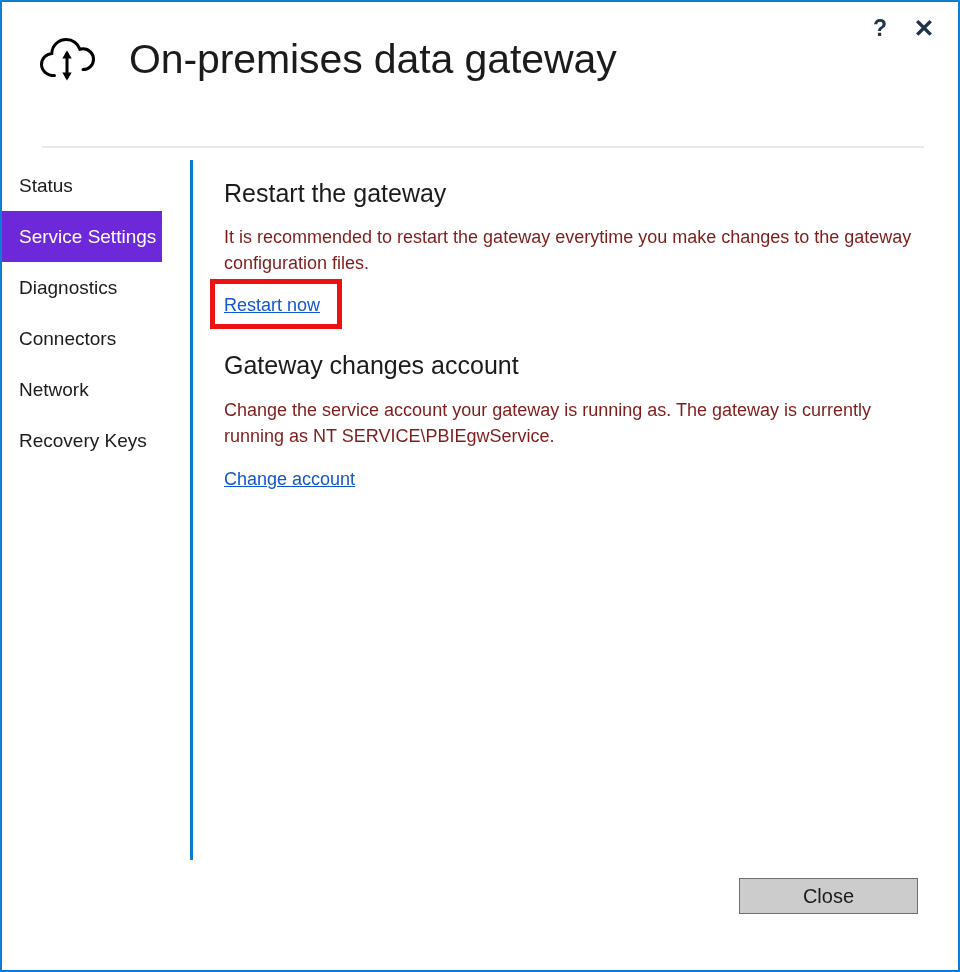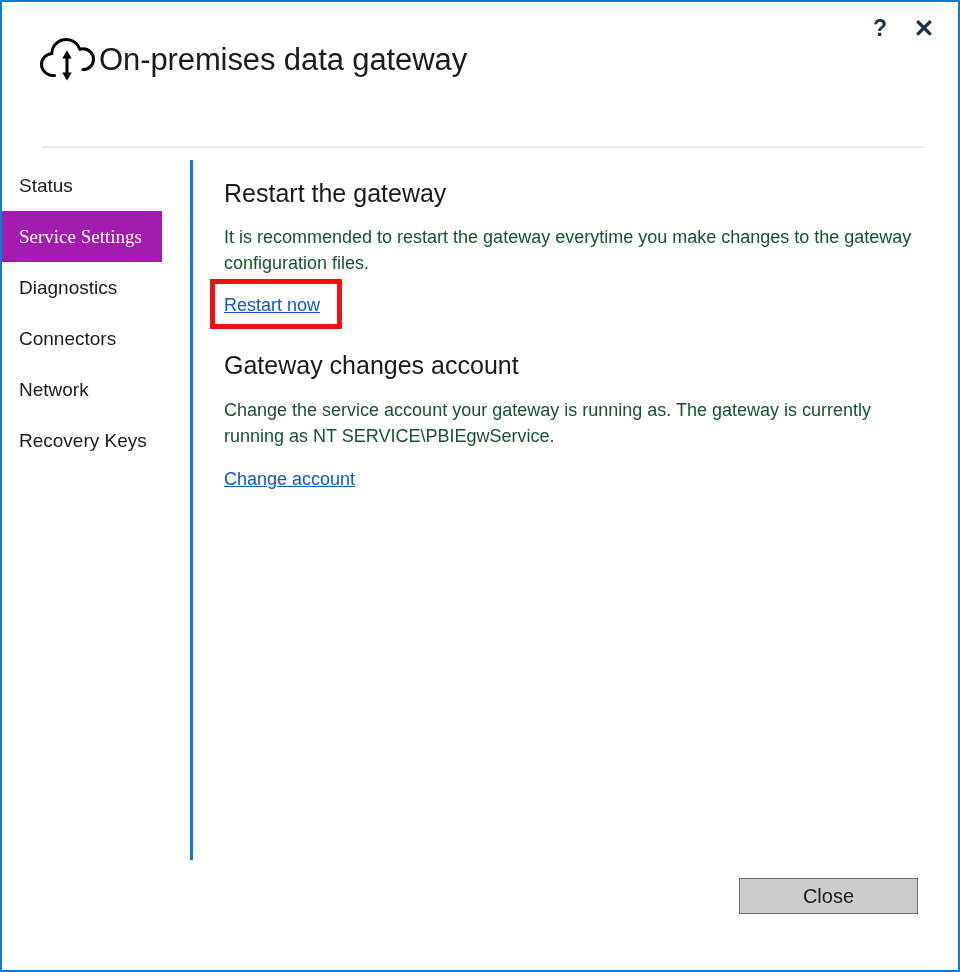--- a/index.html
+++ b/index.html
@@ -39,22 +39,22 @@
     display: flex;
     align-items: center;
   }
   .cloud-icon {
     width: 58px;
     height: 58px;
     flex: 0 0 auto;
     display: block;
   }
   .app-title {
-    margin-left: 3px;
-    font-size: 31px;
+    margin-left: 33px;
+    font-size: 41px;
     line-height: 1;
     color: #1b1b1b;
     letter-spacing: -0.1px;
     white-space: nowrap;
     text-align: center;
   }
 
   .win-buttons {
     position: absolute;
     right: 12px;
@@ -101,23 +101,22 @@
     display: flex;
     align-items: center;
     padding-left: 17px;
     box-sizing: border-box;
     font-size: 19px;
     color: #1b1b1b;
     cursor: pointer;
     user-select: none;
   }
   .nav-item.selected {
-    background: #a21caf;
+    background: #6d28d9;
     color: #ffffff;
-    font-family: Liberation Serif, serif;
   }
 
   
   .v-rule {
     position: absolute;
     left: 188px;
     top: 158px;
     width: 3px;
     height: 700px;
     background: #0a7ad4;
@@ -132,21 +131,21 @@
   }
   .section-heading {
     font-size: 25px;
     color: #1b1b1b;
     margin: 0;
     font-weight: normal;
     line-height: 1.25;
   }
   .section-body {
     font-size: 18px;
-    color: #14532d;
+    color: #7f1d1d;
     line-height: 1.42;
     margin: 0;
     max-width: 692px;
   }
   .link {
     font-size: 18px;
     color: #1257ce;
     text-decoration: underline;
     cursor: pointer;
     display: inline-block;

